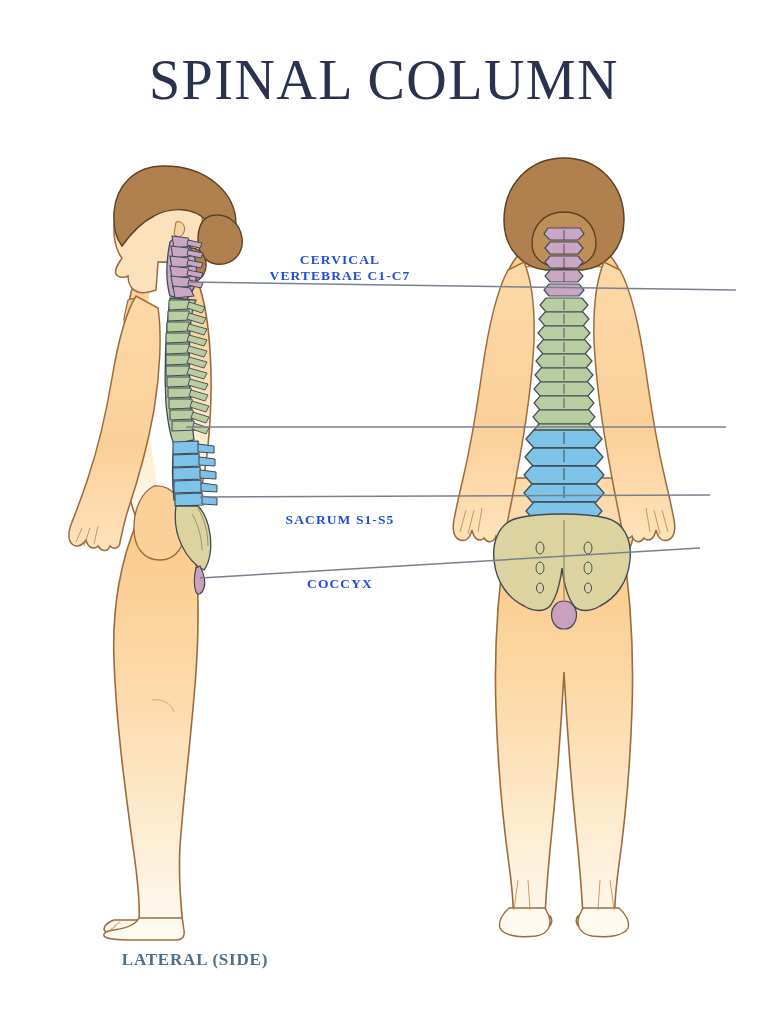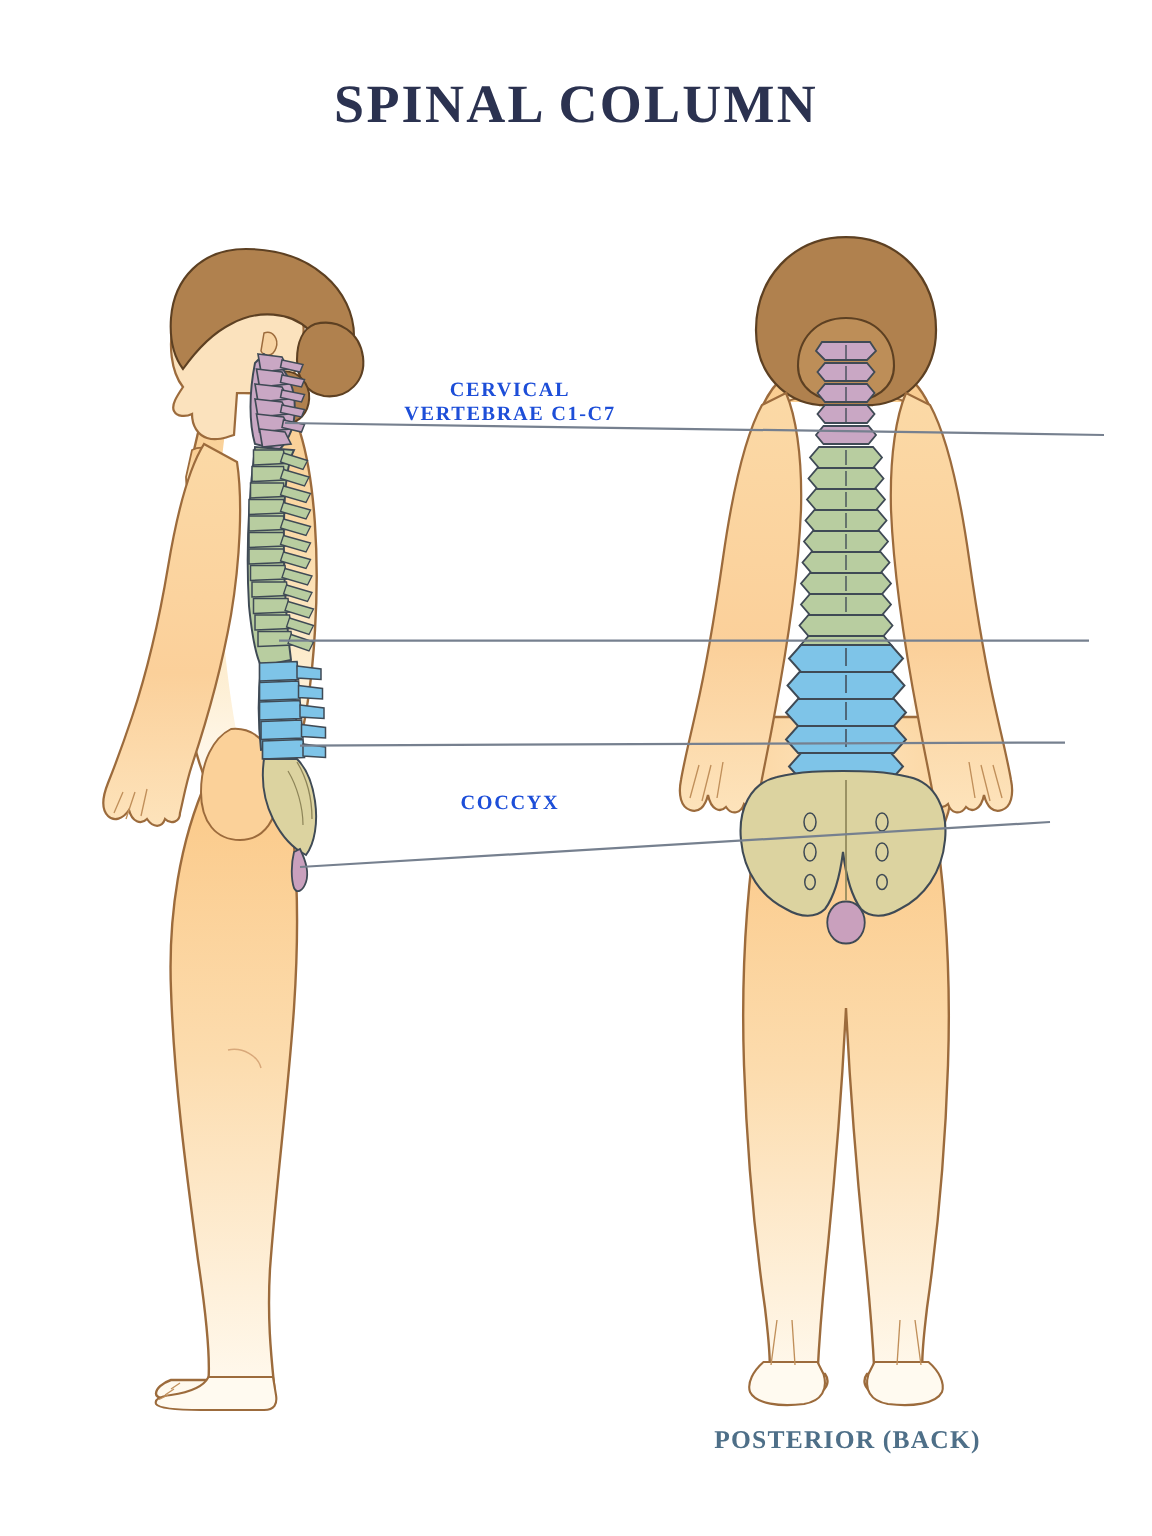--- a/index.html
+++ b/index.html
@@ -6,21 +6,21 @@
   body{
     width:768px;height:1024px;background:#ffffff;
     font-family:"Liberation Serif", serif;
     overflow:hidden;position:relative;
   }
   #stage{position:relative;width:768px;height:1024px;}
 
   .title{
     position:absolute;left:0;top:48px;width:768px;text-align:center;
     font-family:"Liberation Serif", serif;
-    font-weight:bold;font-size:36px;letter-spacing:1.5px;
+    font-weight:normal;font-size:56px;letter-spacing:1.5px;
     color:#2b3250;
   }
 
   .label{
     position:absolute;text-align:center;
     font-family:"Liberation Serif", serif;
     font-weight:bold;color:#1d4ed8;
     font-size:13.5px;letter-spacing:1.1px;line-height:16px;
     white-space:pre-line;z-index:40;
   }
@@ -344,17 +344,18 @@
     <g>
       <path class="leader" d="M190 282 L736 290"></path>
       <path class="leader" d="M186 427 L726 427"></path>
       <path class="leader" d="M200 497 L710 495"></path>
       <path class="leader" d="M200 578 L700 548"></path>
     </g>
   </svg>
 
   <div class="label" style="left:236px;top:252px;width:208px;">CERVICAL
 VERTEBRAE C1-C7</div>
-  <div class="label" style="left:236px;top:527px;width:208px;">COCCYX</div>
-
-  <div class="caption" style="left:410px;top:950px;width:310px;">POSTERIOR (BACK)</div>
+  <div class="label" style="left:236px;top:512px;width:208px;">SACRUM S1-S5</div>
+  <div class="label" style="left:236px;top:576px;width:208px;">COCCYX</div>
+
+  <div class="caption" style="left:40px;top:950px;width:310px;">LATERAL (SIDE)</div>
 
 </div>
 
 </body></html>

